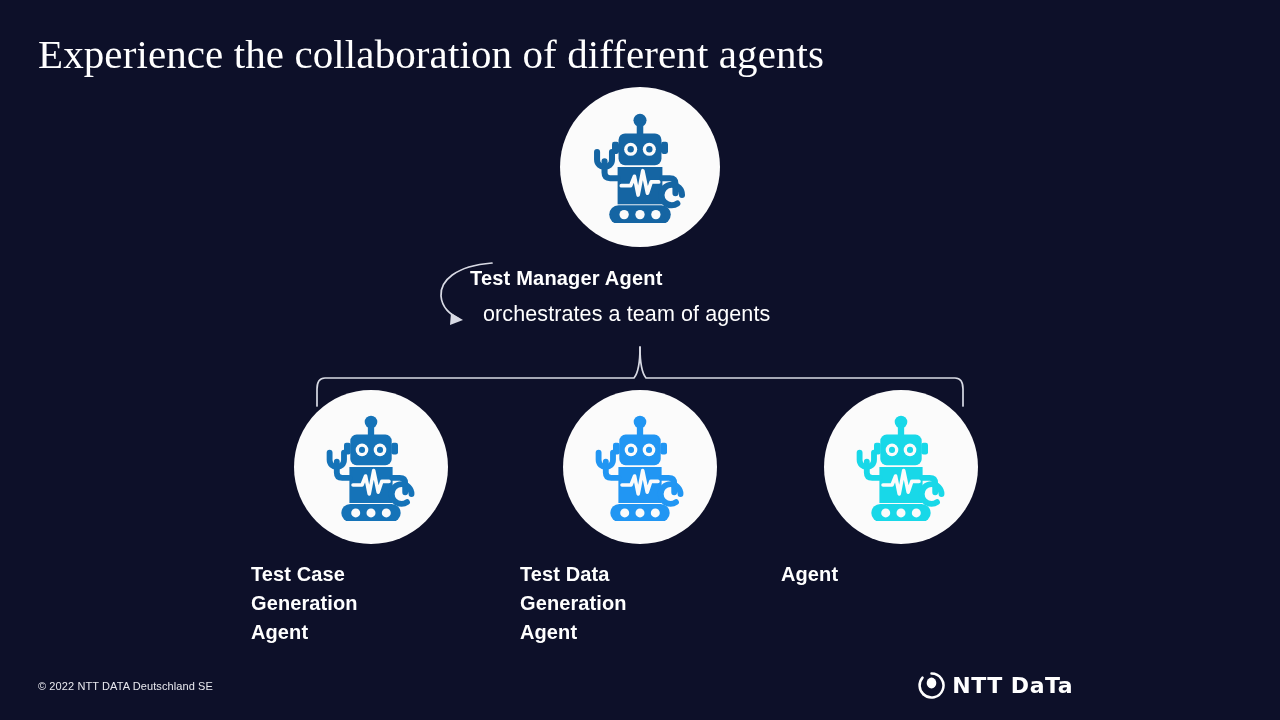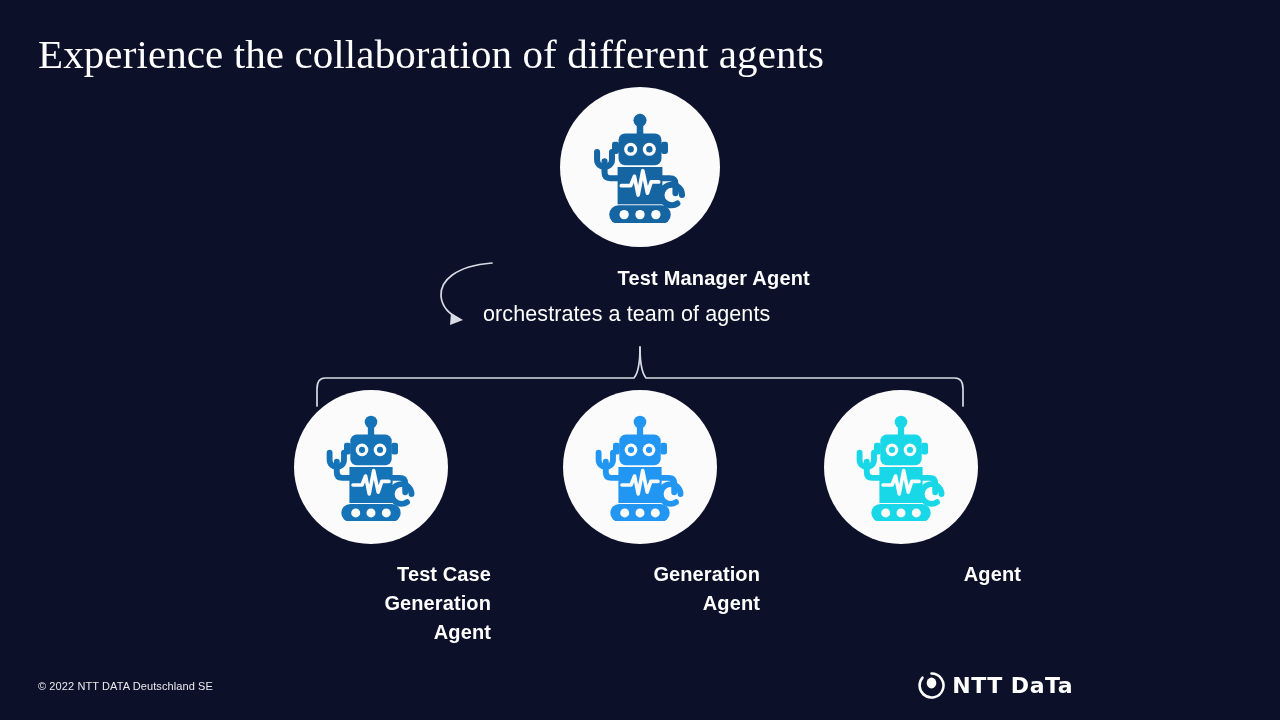--- a/index.html
+++ b/index.html
@@ -23,21 +23,21 @@
     font-family:"Liberation Serif", serif;
     font-size:41px;
     line-height:48px;
     color:#ffffff;
     font-weight:400;
     letter-spacing:0.1px;
     white-space:nowrap;
   }
 
   
-  .node { position:absolute; text-align:right; }
+  .node { position:absolute; text-align:left; }
   .disc {
     border-radius:50%;
     background:#fbfbfb;
     position:relative;
     margin:0 auto;
     display:flex;
     align-items:center;
     justify-content:center;
   }
   .disc svg { display:block; }
@@ -231,20 +231,21 @@
           <path d="M84 72 L92 72 C96 72 98 74 98 78 L98 88" fill="none" stroke="#2196f3" stroke-width="6.5" stroke-linecap="round"></path>
           <path d="M105 90 a11 11 0 1 0 -11 11 a11 11 0 0 0 6 -2" fill="none" stroke="#2196f3" stroke-width="6.5" stroke-linecap="round"></path>
           <rect x="27" y="101" width="66" height="20" rx="10"></rect>
           <circle cx="43" cy="111" r="5" fill="#fbfbfb"></circle>
           <circle cx="60" cy="111" r="5" fill="#fbfbfb"></circle>
           <circle cx="77" cy="111" r="5" fill="#fbfbfb"></circle>
         </g>
       </svg>
     </div>
     <div class="label">
+      <div>Test Data</div>
       <div>Generation</div>
       <div>Agent</div>
     </div>
   </div>
 
   <div class="node child" id="node-defect">
     <div class="disc">
       <svg width="108" height="108" viewBox="0 0 120 120">
         <g fill="#18d8e8">
           <circle cx="60" cy="10" r="7"></circle>

